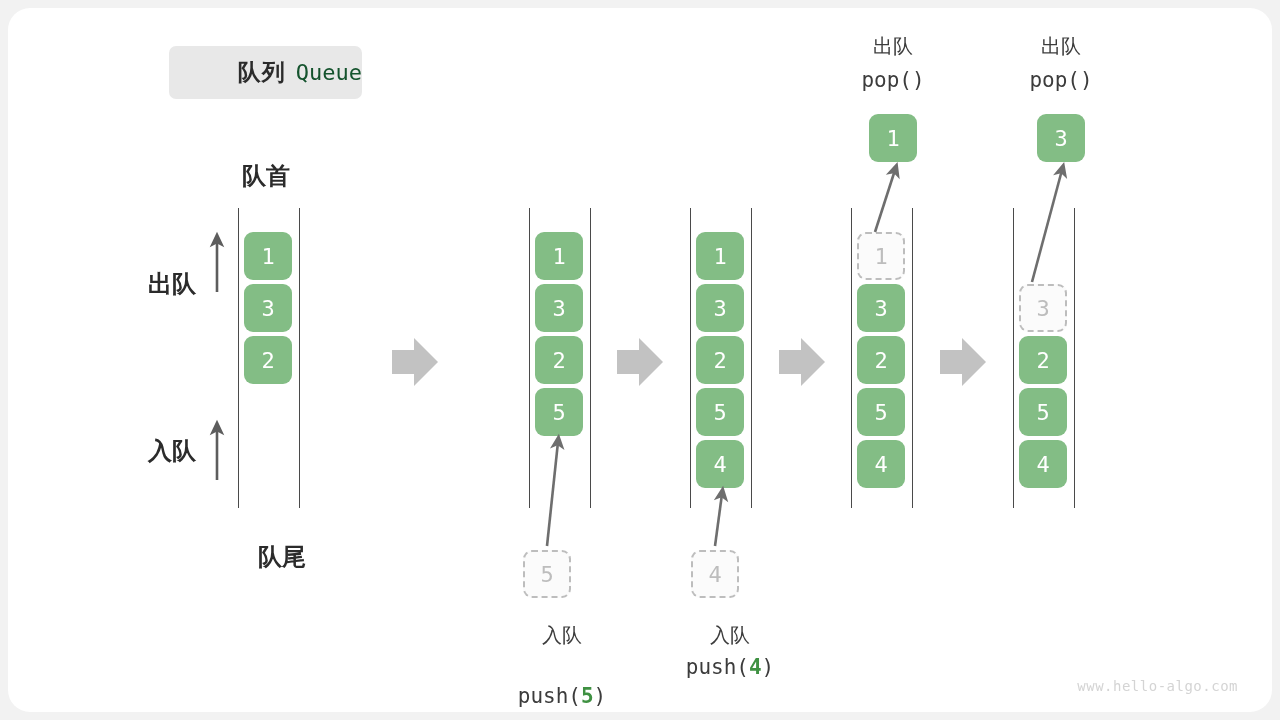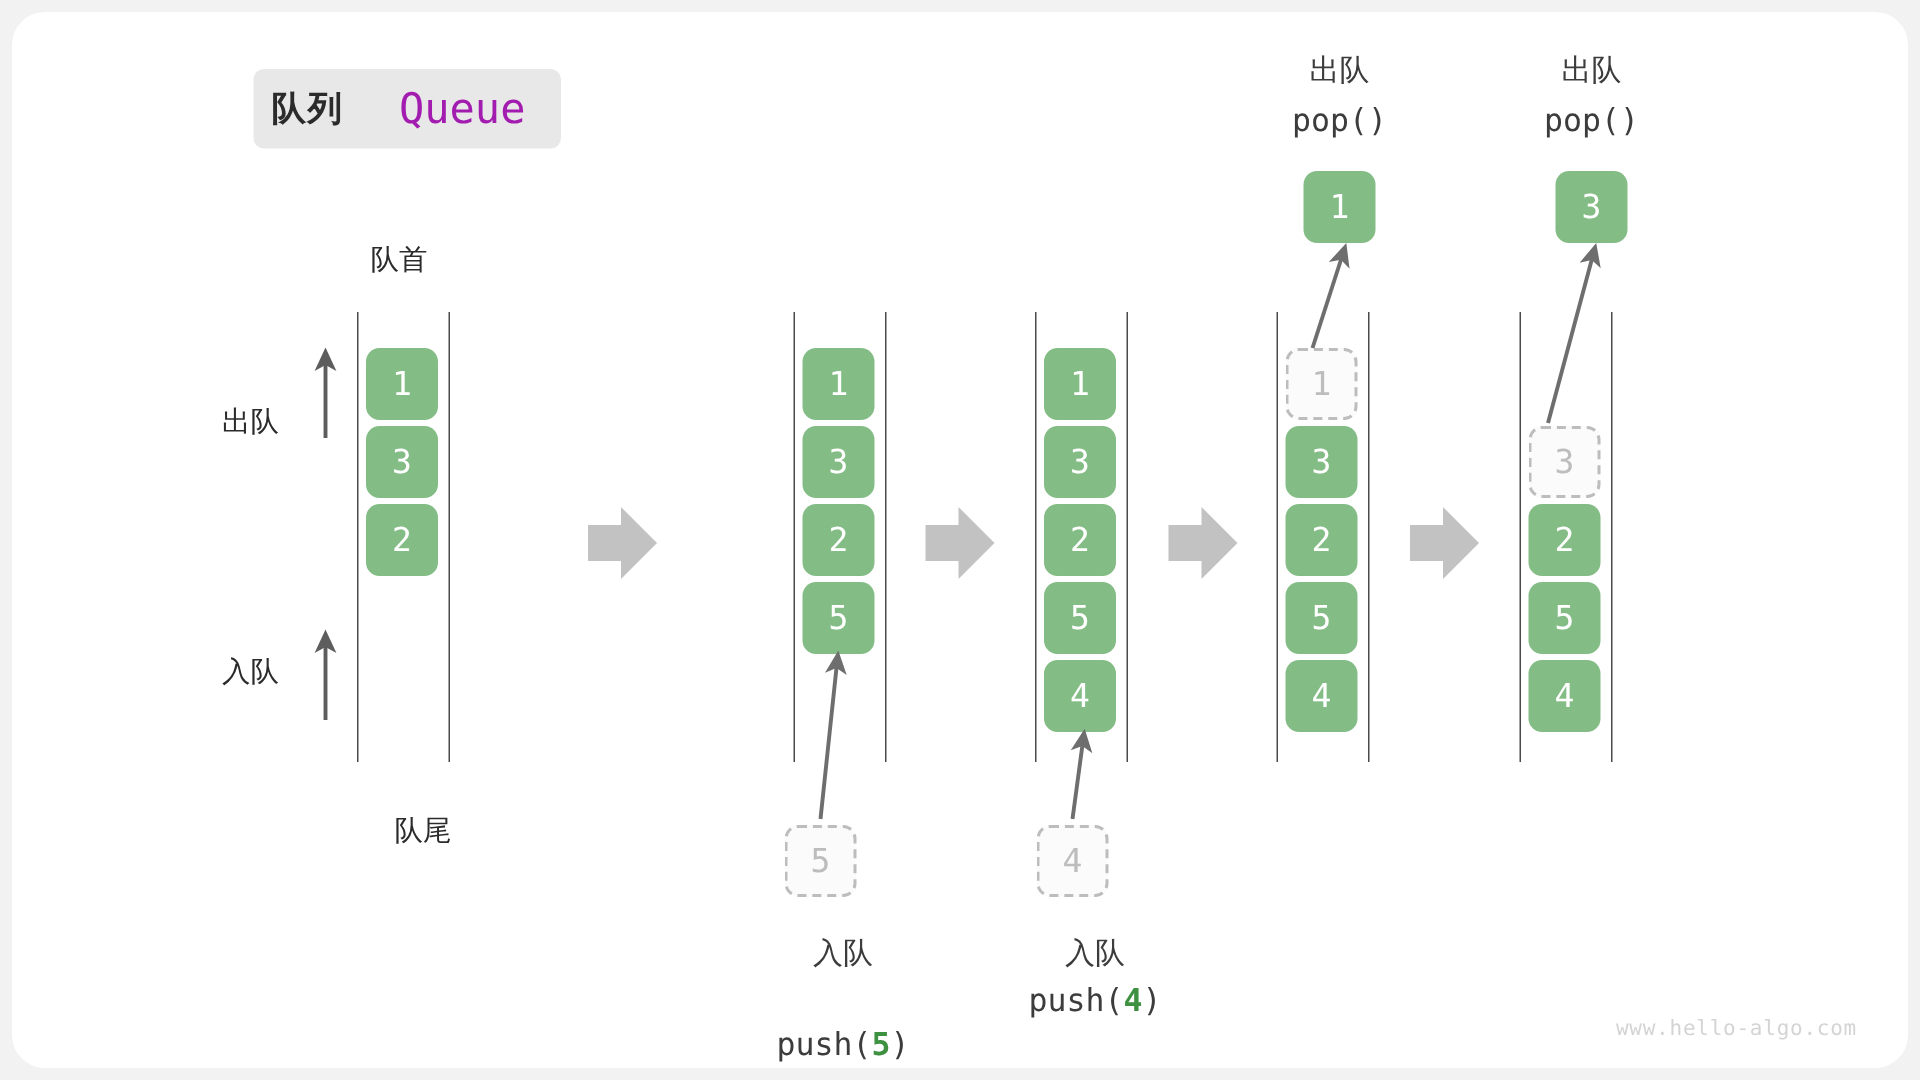--- a/index.html
+++ b/index.html
@@ -34,43 +34,41 @@
   .title-badge {
     position: absolute;
     left: 169px;
     top: 46px;
     width: 193px;
     height: 53px;
     background: #e8e8e8;
     border-radius: 7px;
     display: flex;
     align-items: center;
-    justify-content: flex-start;
+    justify-content: flex-end;
     gap: 10px;
-    padding-left: 12px;
   }
   .title-cn {
     font-family: "Liberation Sans", "DejaVu Sans", sans-serif;
     font-size: 23px;
     font-weight: bold;
     color: #2b2b2b;
     letter-spacing: 1px;
   }
   .title-en {
     font-family: "DejaVu Sans Mono", monospace;
-    font-size: 28px;
-    color: #a21caf;
-    margin-left: 27px;
+    font-size: 22px;
+    color: #14532d;
   }
   
   .lbl {
     position: absolute;
     font-family: "Liberation Sans", "DejaVu Sans", sans-serif;
-    font-size: 19px;
-    font-weight: normal;
+    font-size: 24px;
+    font-weight: bold;
     color: #2b2b2b;
     white-space: nowrap;
   }
   .lbl-center {
     text-align: center;
     transform: translateX(-50%);
   }
   .mono-lbl {
     position: absolute;
     font-family: "DejaVu Sans Mono", monospace;

